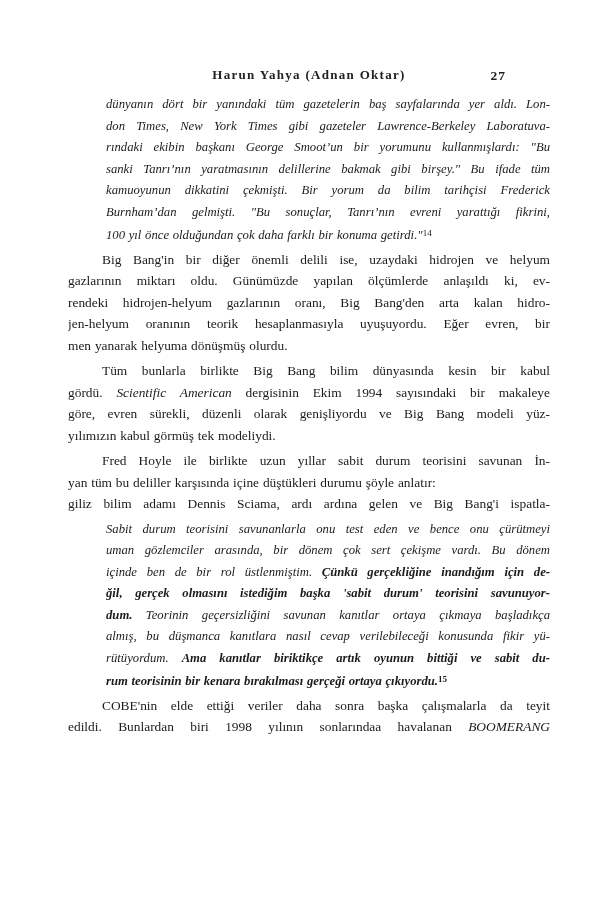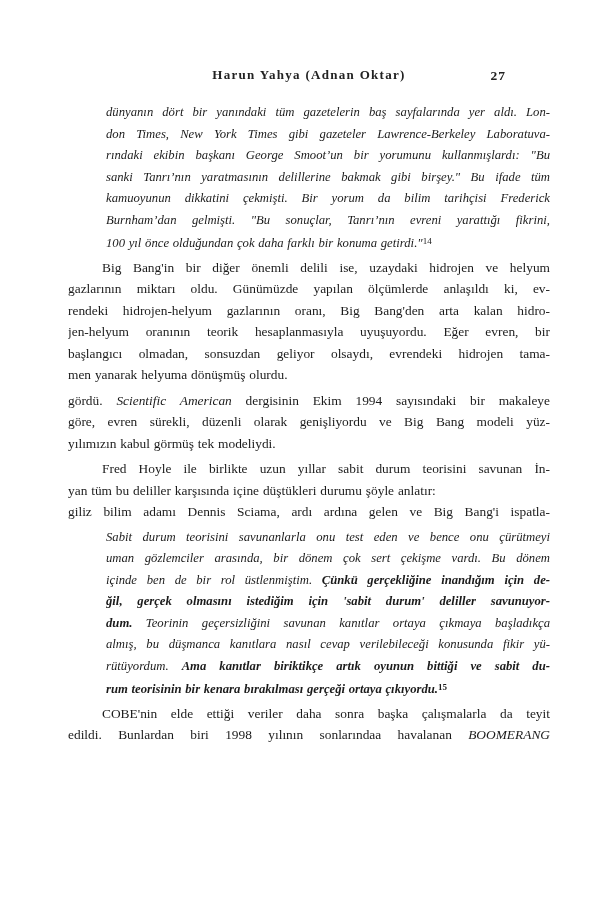--- a/index.html
+++ b/index.html
@@ -35,21 +35,21 @@
     position: absolute;
     top: 1px;
     right: 44px;
     font-weight: 700;
     font-size: 13.5px;
     letter-spacing: 1px;
     color: #222222;
   }
   .content {
     position: absolute;
-    top: 102px;
+    top: 94px;
     left: 68px;
     width: 482px;
   }
   .block { margin-top: 4px; }
   .block:first-child { margin-top: 0; }
   .line {
     height: 21.5px;
     line-height: 21.5px;
     text-align: justify;
     overflow: hidden;
@@ -104,38 +104,38 @@
         <div class="line"><span class="run-i">sanki Tanrı’nın yaratmasının delillerine bakmak gibi birşey." Bu ifade tüm</span></div>
         <div class="line"><span class="run-i">kamuoyunun dikkatini çekmişti. Bir yorum da bilim tarihçisi Frederick</span></div>
         <div class="line"><span class="run-i">Burnham’dan gelmişti. "Bu sonuçlar, Tanrı’nın evreni yarattığı fikrini,</span></div>
         <div class="line last"><span class="run-i">100 yıl önce olduğundan çok daha farklı bir konuma getirdi."</span><span class="run-sup">14</span></div>
       </div>
       <div class="block paragraph">
         <div class="line first"><span class="run-r">Big Bang'in bir diğer önemli delili ise, uzaydaki hidrojen ve helyum</span></div>
         <div class="line"><span class="run-r">gazlarının miktarı oldu. Günümüzde yapılan ölçümlerde anlaşıldı ki, ev-</span></div>
         <div class="line"><span class="run-r">rendeki hidrojen-helyum gazlarının oranı, Big Bang'den arta kalan hidro-</span></div>
         <div class="line"><span class="run-r">jen-helyum oranının teorik hesaplanmasıyla uyuşuyordu. Eğer evren, bir</span></div>
-        <div class="line"><span class="run-r">başlangıcı olmadan, sonsuzdan geliyor olsaydı, evrendeki hidrojen tama-</span></div>
         <div class="line last"><span class="run-r">men yanarak helyuma dönüşmüş olurdu.</span></div>
       </div>
       <div class="block paragraph">
+        <div class="line first"><span class="run-r">Tüm bunlarla birlikte Big Bang bilim dünyasında kesin bir kabul</span></div>
         <div class="line"><span class="run-r">gördü. </span><span class="run-i">Scientific American</span><span class="run-r"> dergisinin Ekim 1994 sayısındaki bir makaleye</span></div>
         <div class="line"><span class="run-r">göre, evren sürekli, düzenli olarak genişliyordu ve Big Bang modeli yüz-</span></div>
         <div class="line last"><span class="run-r">yılımızın kabul görmüş tek modeliydi.</span></div>
       </div>
       <div class="block paragraph">
         <div class="line first"><span class="run-r">Fred Hoyle ile birlikte uzun yıllar sabit durum teorisini savunan İn-</span></div>
         <div class="line last"><span class="run-r">yan tüm bu deliller karşısında içine düştükleri durumu şöyle anlatır:</span></div>
         <div class="line"><span class="run-r">giliz bilim adamı Dennis Sciama, ardı ardına gelen ve Big Bang'i ispatla-</span></div>
       </div>
       <div class="block quote">
         <div class="line"><span class="run-i">Sabit durum teorisini savunanlarla onu test eden ve bence onu çürütmeyi</span></div>
         <div class="line"><span class="run-i">uman gözlemciler arasında, bir dönem çok sert çekişme vardı. Bu dönem</span></div>
         <div class="line"><span class="run-i">içinde ben de bir rol üstlenmiştim. </span><span class="run-bi">Çünkü gerçekliğine inandığım için de-</span></div>
-        <div class="line"><span class="run-bi">ğil, gerçek olmasını istediğim için 'sabit durum' deliller savunuyor-</span></div>
+        <div class="line"><span class="run-bi">ğil, gerçek olmasını istediğim başka 'sabit durum' teorisini savunuyor-</span></div>
         <div class="line"><span class="run-bi">dum. </span><span class="run-i">Teorinin geçersizliğini savunan kanıtlar ortaya çıkmaya başladıkça</span></div>
         <div class="line"><span class="run-i">almış, bu düşmanca kanıtlara nasıl cevap verilebileceği konusunda fikir yü-</span></div>
         <div class="line"><span class="run-i">rütüyordum. </span><span class="run-bi">Ama kanıtlar biriktikçe artık oyunun bittiği ve sabit du-</span></div>
         <div class="line last"><span class="run-bi">rum teorisinin bir kenara bırakılması gerçeği ortaya çıkıyordu.</span><span class="run-supb">15</span></div>
       </div>
       <div class="block paragraph">
         <div class="line first"><span class="run-r">COBE'nin elde ettiği veriler daha sonra başka çalışmalarla da teyit</span></div>
         <div class="line"><span class="run-r">edildi. Bunlardan biri 1998 yılının sonlarındaa havalanan </span><span class="run-i">BOOMERANG</span></div>
       </div>
     </div>

